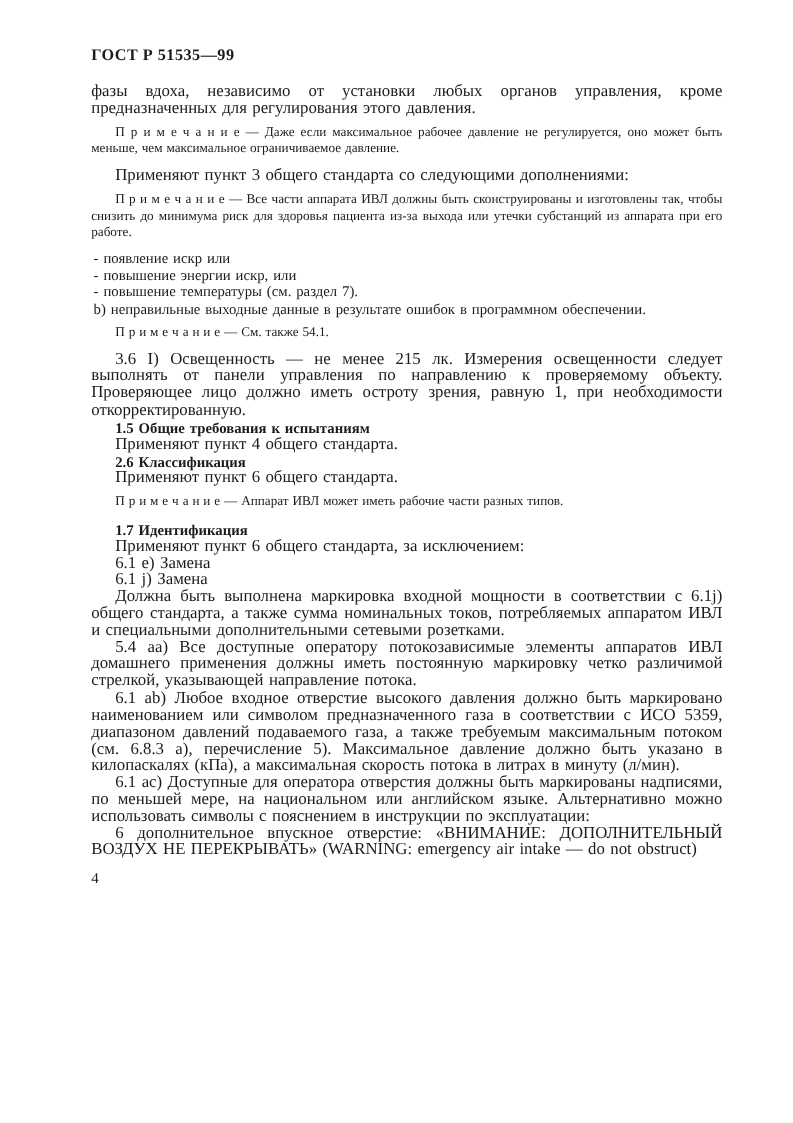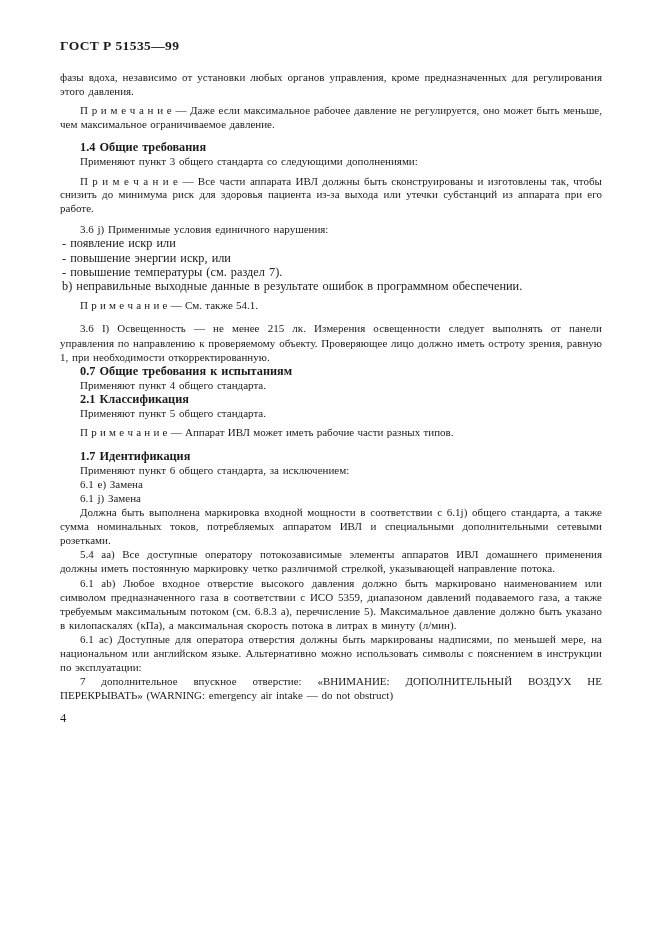--- a/index.html
+++ b/index.html
@@ -2,34 +2,34 @@
 <html lang="ru"><head>
 <meta charset="utf-8">
 <style>
   html, body { margin: 0; padding: 0; background: #ffffff; }
   .page {
     position: relative;
     width: 661px;
     height: 936px;
     background: #ffffff;
     box-sizing: border-box;
-    padding: 38px 59px 0 60px;
+    padding: 38px 59px 0 76px;
     font-family: "Liberation Serif", serif;
     color: #1b1b1b;
     overflow: hidden;
   }
   .doc-code {
     font-weight: bold;
     font-size: 13.5px;
     letter-spacing: 0.4px;
     margin: 0 0 16px 0;
   }
   .para {
     margin: 0;
-    font-size: 11px;
+    font-size: 14px;
     line-height: 14.1px;
     text-align: justify;
     text-indent: 20px;
     word-spacing: 1px;
   }
   .no-indent { text-indent: 0; }
   .heading {
     margin: 0;
     font-size: 12.3px;
     line-height: 14.1px;
@@ -63,46 +63,44 @@
 </head>
 <body>
 
 <div class="page">
   <div class="doc-code">ГОСТ Р 51535—99</div>
 
   <p class="para no-indent">фазы вдоха, независимо от установки любых органов управления, кроме предназначенных для регулирования этого давления.</p>
 
   <p class="note note-gap">П р и м е ч а н и е — Даже если максимальное рабочее давление не регулируется, оно может быть меньше, чем максимальное ограничиваемое давление.</p>
 
-  <p class="heading">1.4 Общие требования</p>
   <p class="para">Применяют пункт 3 общего стандарта со следующими дополнениями:</p>
 
   <p class="note">П р и м е ч а н и е — Все части аппарата ИВЛ должны быть сконструированы и изготовлены так, чтобы снизить до минимума риск для здоровья пациента из-за выхода или утечки субстанций из аппарата при его работе.</p>
 
-  <p class="para">3.6 j) Применимые условия единичного нарушения:</p>
   <p class="item">- появление искр или</p>
   <p class="item">- повышение энергии искр, или</p>
   <p class="item">- повышение температуры (см. раздел 7).</p>
   <p class="item">b) неправильные выходные данные в результате ошибок в программном обеспечении.</p>
 
   <p class="note note-gap">П р и м е ч а н и е — См. также 54.1.</p>
 
   <p class="para">3.6 I) Освещенность — не менее 215 лк. Измерения освещенности следует выполнять от панели управления по направлению к проверяемому объекту. Проверяющее лицо должно иметь остроту зрения, равную 1, при необходимости откорректированную.</p>
 
-  <p class="heading">0.7 Общие требования к испытаниям</p>
+  <p class="heading">1.5 Общие требования к испытаниям</p>
   <p class="para">Применяют пункт 4 общего стандарта.</p>
-  <p class="heading">2.1 Классификация</p>
-  <p class="para">Применяют пункт 5 общего стандарта.</p>
+  <p class="heading">2.6 Классификация</p>
+  <p class="para">Применяют пункт 6 общего стандарта.</p>
 
   <p class="note note-gap">П р и м е ч а н и е — Аппарат ИВЛ может иметь рабочие части разных типов.</p>
 
   <p class="heading">1.7 Идентификация</p>
   <p class="para">Применяют пункт 6 общего стандарта, за исключением:</p>
   <p class="para">6.1 e) Замена</p>
   <p class="para">6.1 j) Замена</p>
   <p class="para">Должна быть выполнена маркировка входной мощности в соответствии с 6.1j) общего стандарта, а также сумма номинальных токов, потребляемых аппаратом ИВЛ и специальными дополнительными сетевыми розетками.</p>
   <p class="para">5.4 aa) Все доступные оператору потокозависимые элементы аппаратов ИВЛ домашнего применения должны иметь постоянную маркировку четко различимой стрелкой, указывающей направление потока.</p>
   <p class="para">6.1 ab) Любое входное отверстие высокого давления должно быть маркировано наименованием или символом предназначенного газа в соответствии с ИСО 5359, диапазоном давлений подаваемого газа, а также требуемым максимальным потоком (см. 6.8.3 а), перечисление 5). Максимальное давление должно быть указано в килопаскалях (кПа), а максимальная скорость потока в литрах в минуту (л/мин).</p>
   <p class="para">6.1 ac) Доступные для оператора отверстия должны быть маркированы надписями, по меньшей мере, на национальном или английском языке. Альтернативно можно использовать символы с пояснением в инструкции по эксплуатации:</p>
-  <p class="para">7 дополнительное впускное отверстие: «ВНИМАНИЕ: ДОПОЛНИТЕЛЬНЫЙ ВОЗДУХ НЕ ПЕРЕКРЫВАТЬ» (WARNING: emergency air intake — do not obstruct)</p>
+  <p class="para">6 дополнительное впускное отверстие: «ВНИМАНИЕ: ДОПОЛНИТЕЛЬНЫЙ ВОЗДУХ НЕ ПЕРЕКРЫВАТЬ» (WARNING: emergency air intake — do not obstruct)</p>
 
   <div class="page-number">4</div>
 </div>
 
 </body></html>

